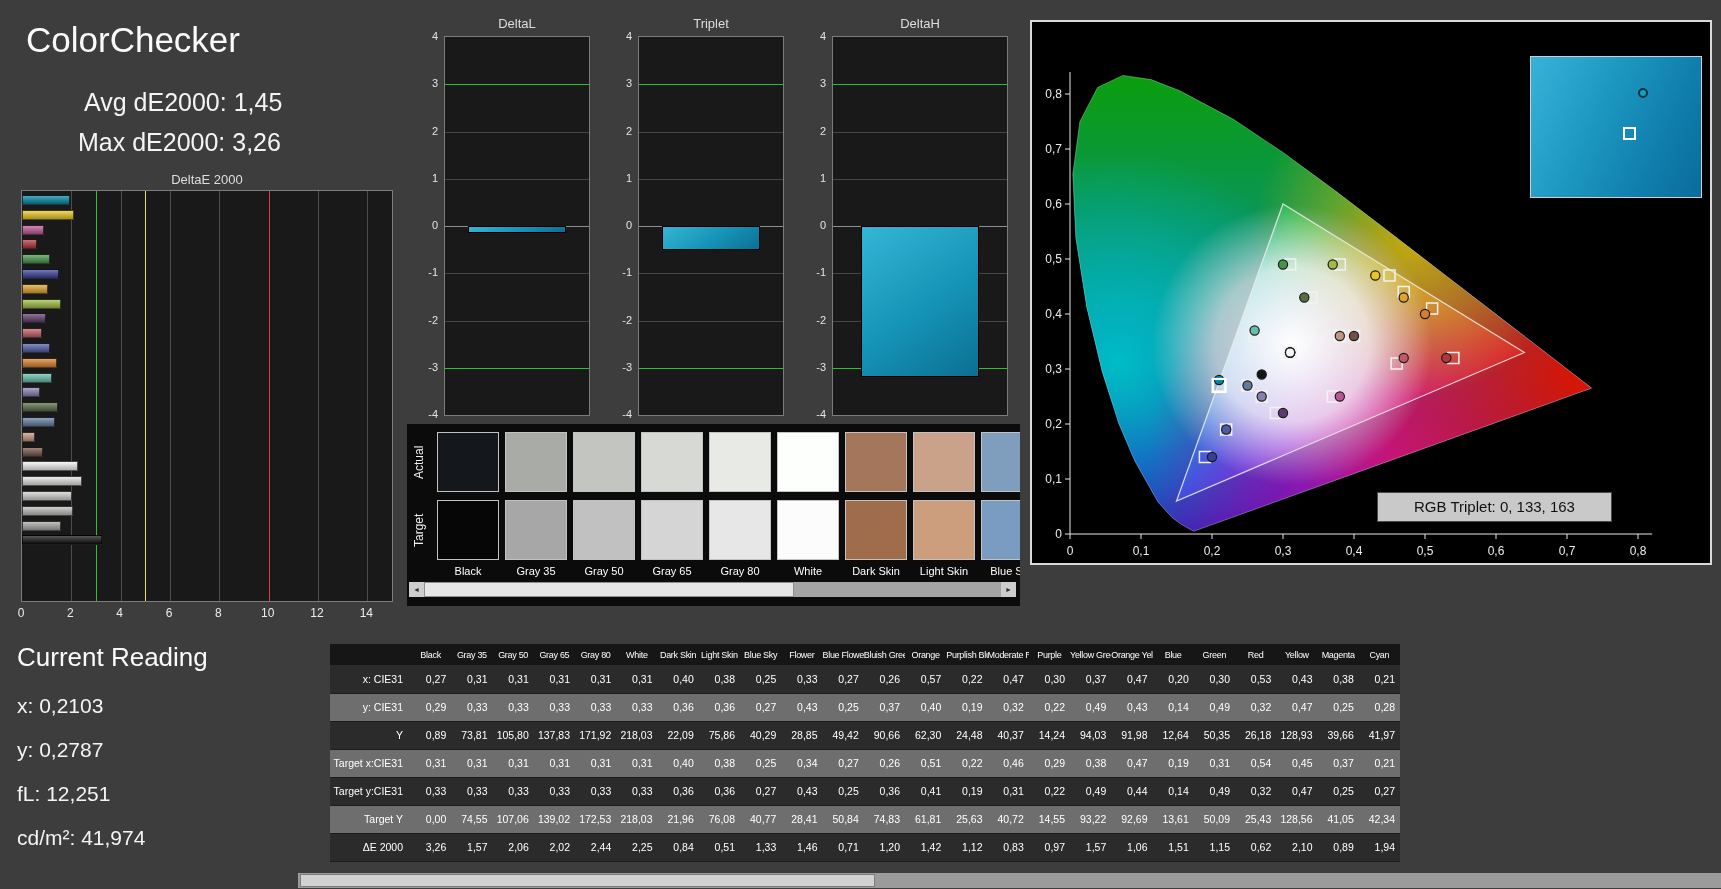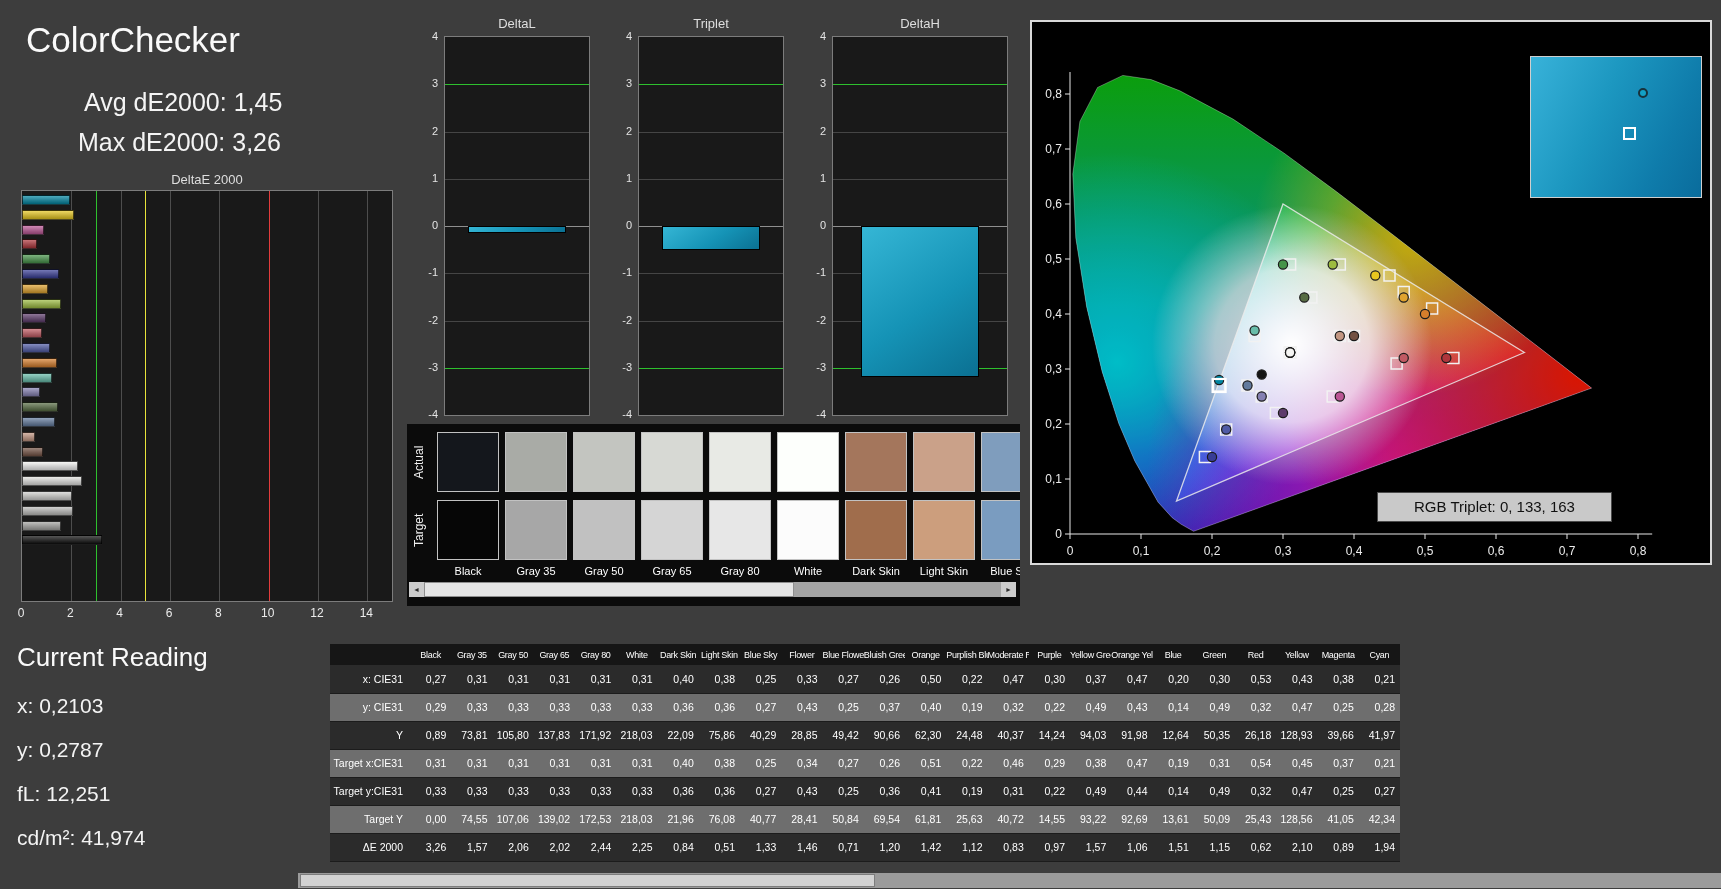--- a/index.html
+++ b/index.html
@@ -482,21 +482,21 @@
           <td>0,31</td>
           <td>0,31</td>
           <td>0,31</td>
           <td>0,31</td>
           <td>0,40</td>
           <td>0,38</td>
           <td>0,25</td>
           <td>0,33</td>
           <td>0,27</td>
           <td>0,26</td>
-          <td>0,50</td>
+          <td>0,57</td>
           <td>0,22</td>
           <td>0,47</td>
           <td>0,30</td>
           <td>0,37</td>
           <td>0,47</td>
           <td>0,20</td>
           <td>0,30</td>
           <td>0,53</td>
           <td>0,43</td>
           <td>0,38</td>
@@ -616,21 +616,21 @@
           <td>74,55</td>
           <td>107,06</td>
           <td>139,02</td>
           <td>172,53</td>
           <td>218,03</td>
           <td>21,96</td>
           <td>76,08</td>
           <td>40,77</td>
           <td>28,41</td>
           <td>50,84</td>
-          <td>69,54</td>
+          <td>74,83</td>
           <td>61,81</td>
           <td>25,63</td>
           <td>40,72</td>
           <td>14,55</td>
           <td>93,22</td>
           <td>92,69</td>
           <td>13,61</td>
           <td>50,09</td>
           <td>25,43</td>
           <td>128,56</td>

